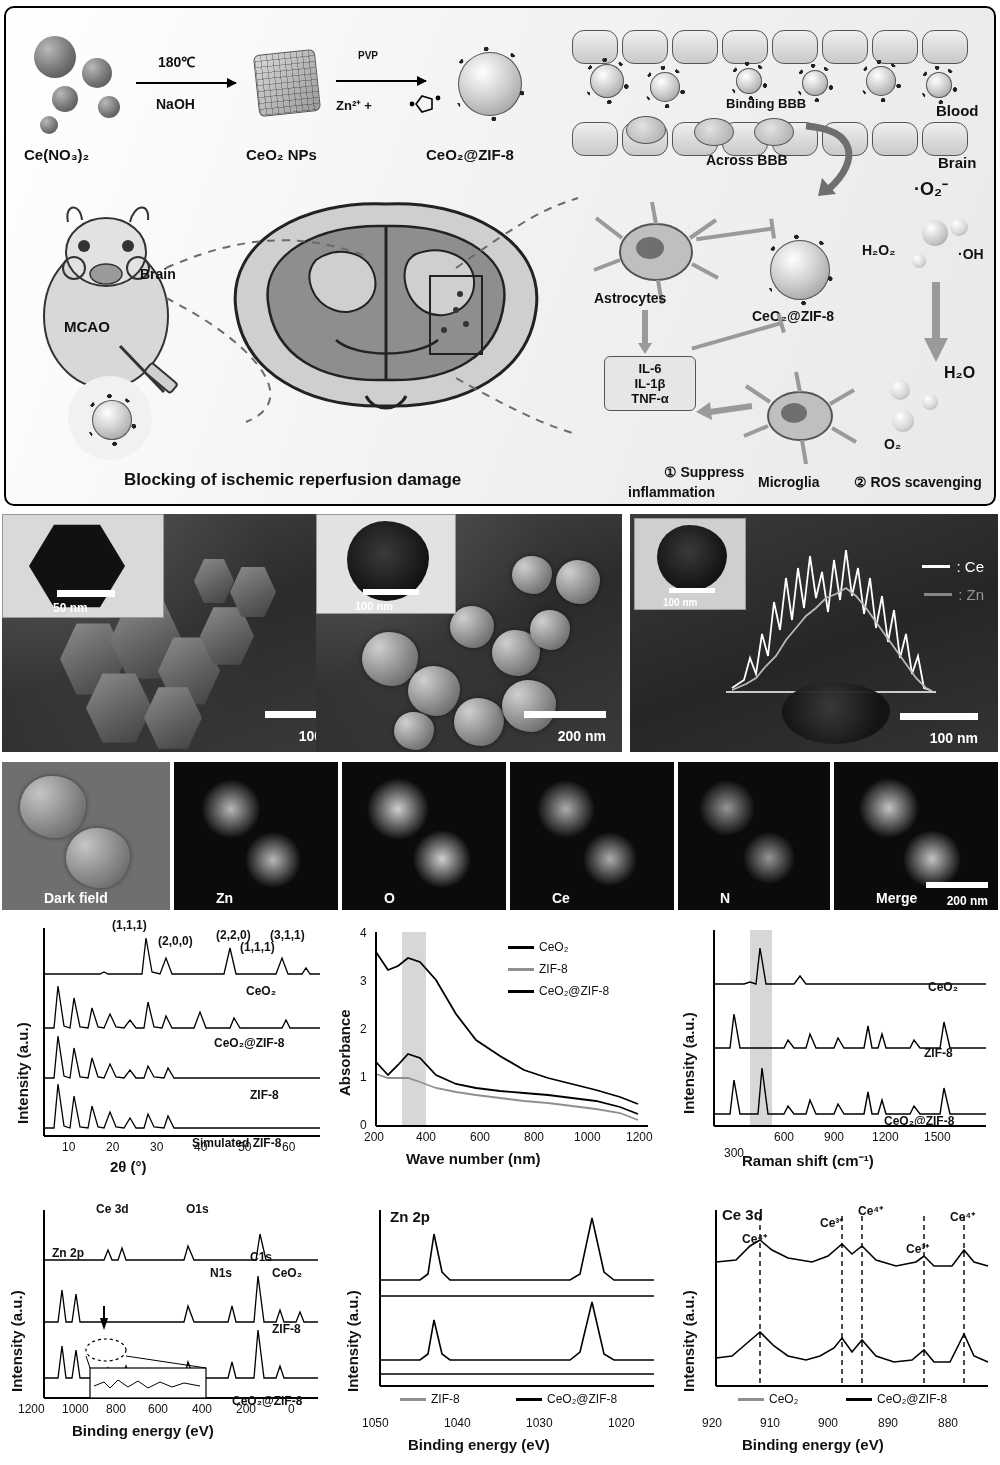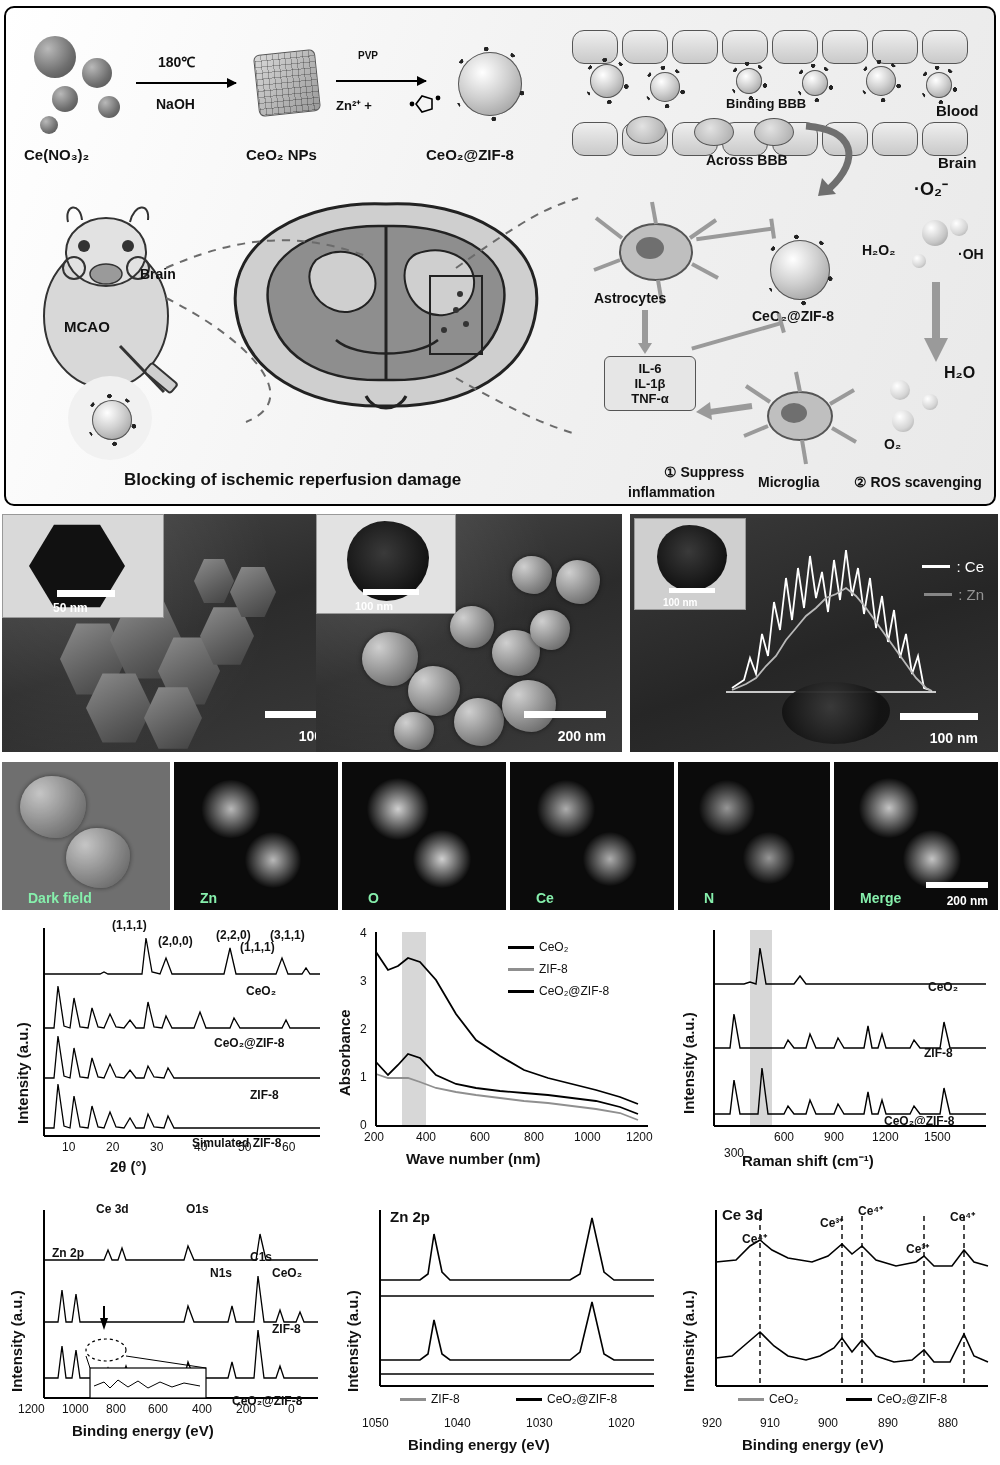--- a/index.html
+++ b/index.html
@@ -100,21 +100,21 @@
       radial-gradient(circle at 30% 28%, #cfcfcf, #8a8a8a 55%, #555 100%);
     filter:blur(.2px);
     box-shadow:0 0 5px rgba(0,0,0,.55);
   }
   .blob-dark {
     position:absolute; border-radius:46% 54% 52% 48%/48% 46% 54% 52%;
     background:radial-gradient(circle at 45% 40%, #3a3a3a, #121212 70%);
   }
 
   .map-cell { position:absolute; background:#0b0b0b; overflow:hidden; }
-  .map-label { position:absolute; left:6px; bottom:4px; color:#86efac; font-weight:bold; font-size:14px;padding-left:20px; }
+  .map-label { position:absolute; left:22px; bottom:4px; color:#ffffff; font-weight:bold; font-size:14px;padding-left:20px; }
   .speckle {
     position:absolute; border-radius:50%;
     background:radial-gradient(circle, rgba(255,255,255,.95), rgba(255,255,255,0) 70%);
   }
 
   
   .chart { position:absolute; background:#fff; }
   .axis-y-title {
     position:absolute; transform:rotate(-90deg); transform-origin:left top;
     font-size:15px; font-weight:bold; white-space:nowrap;

